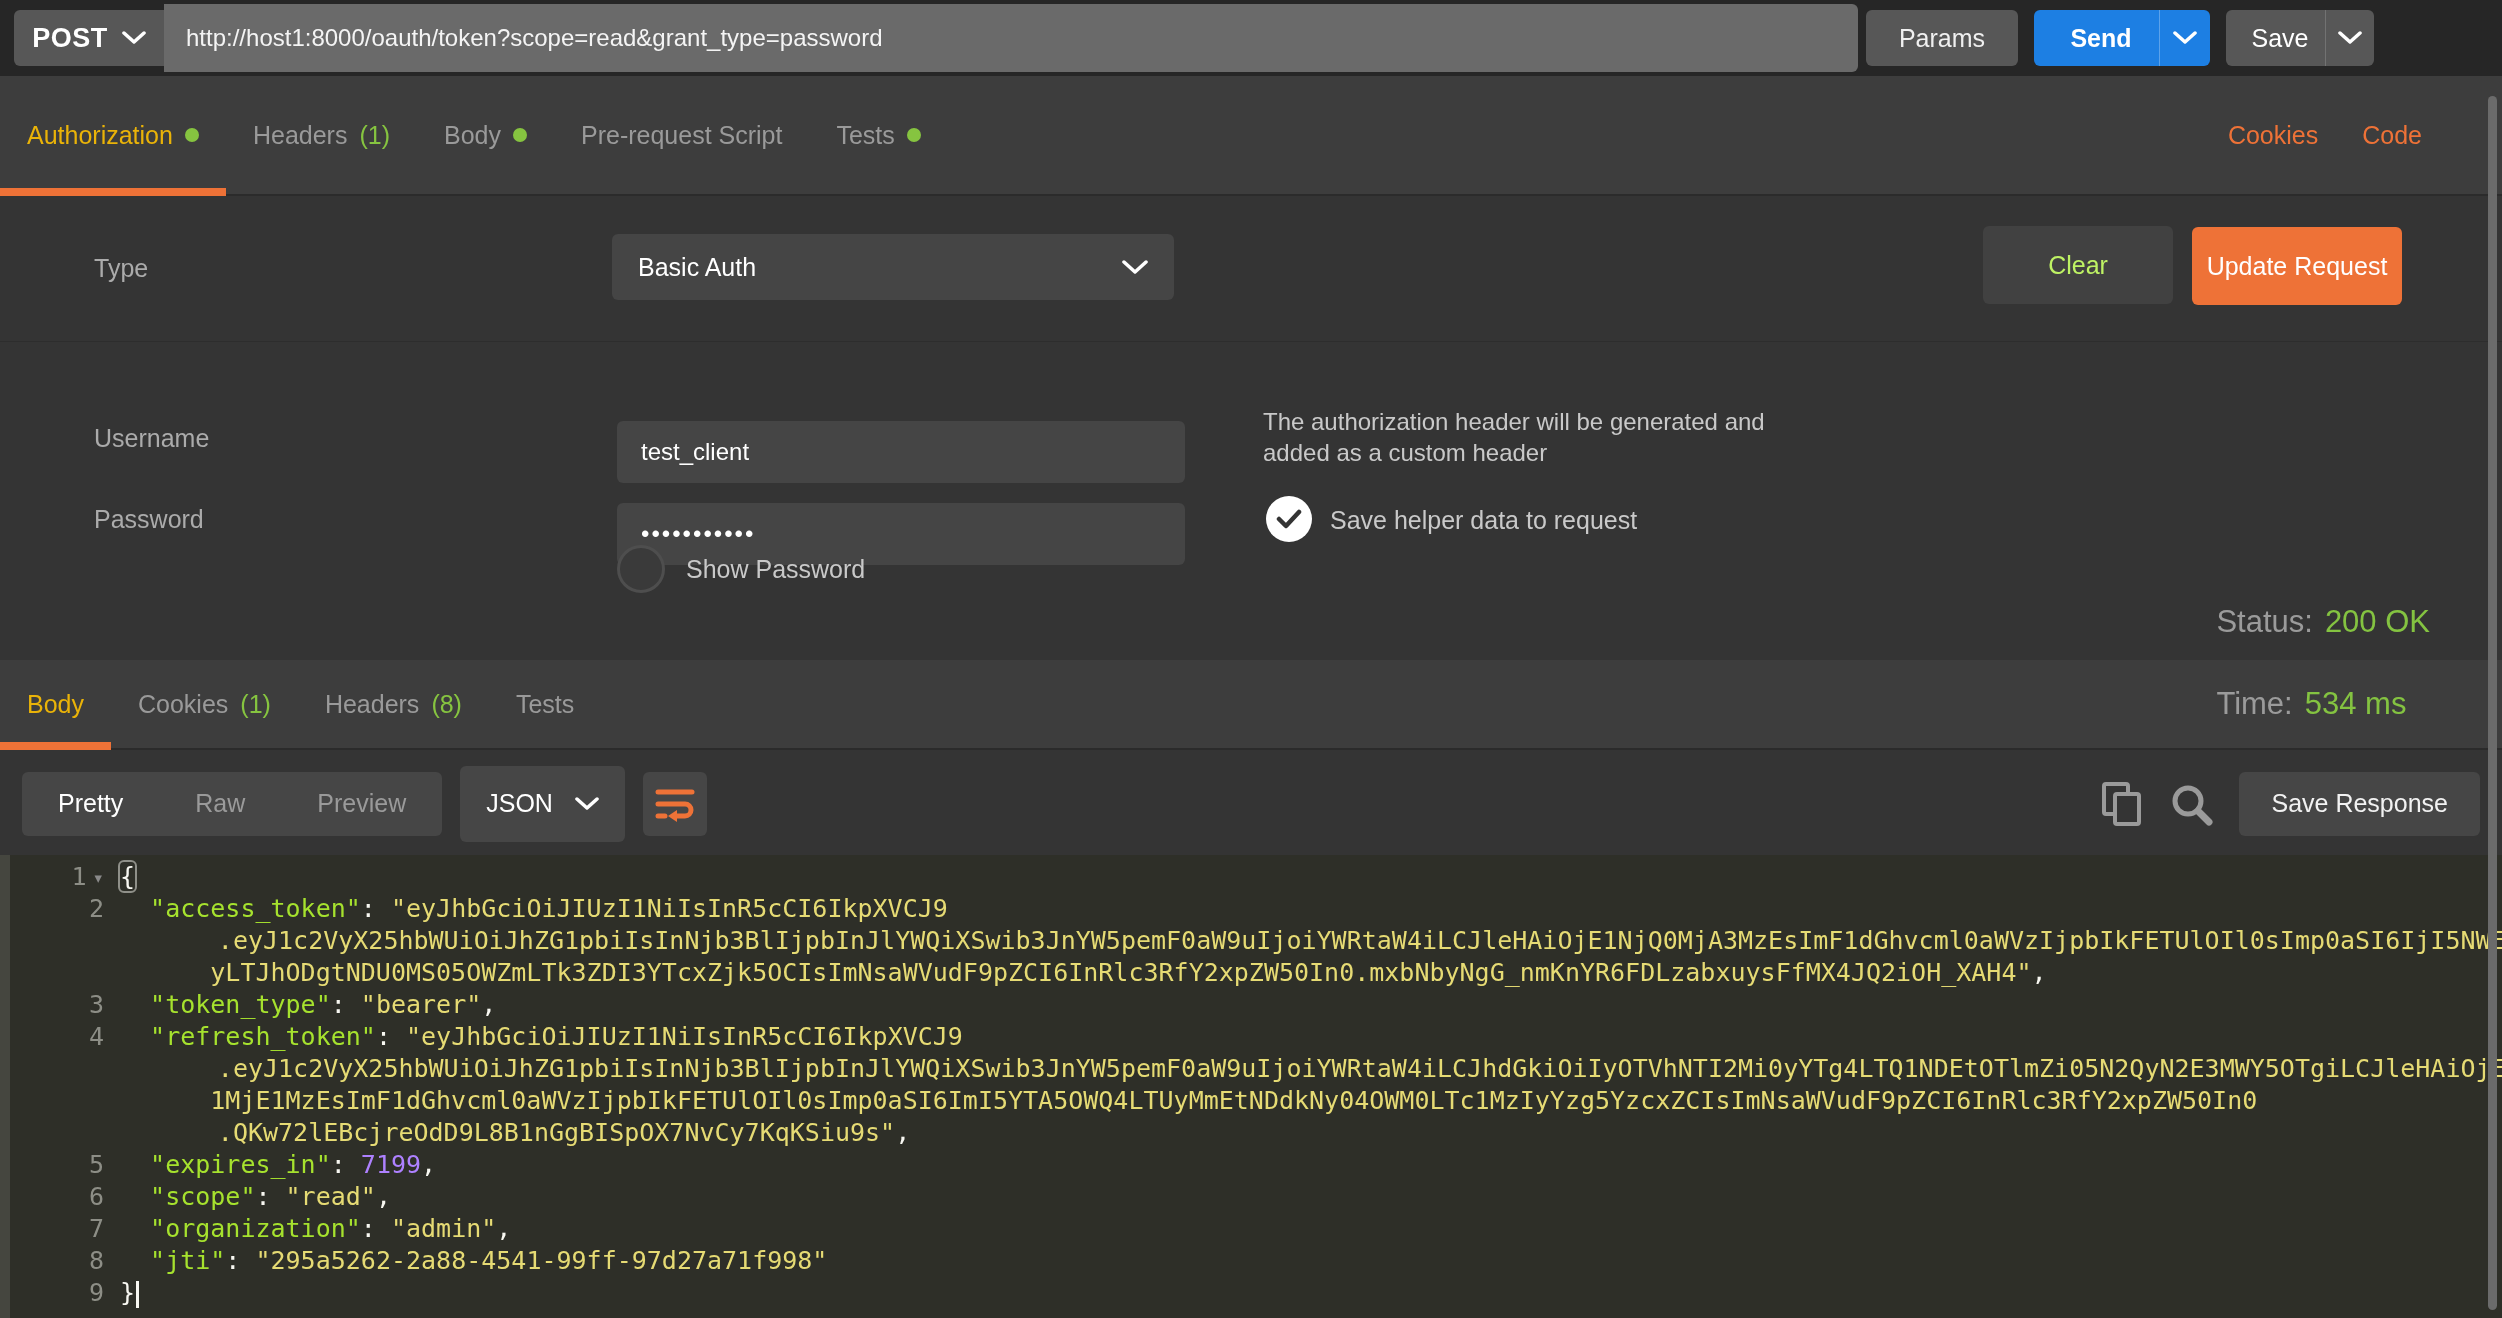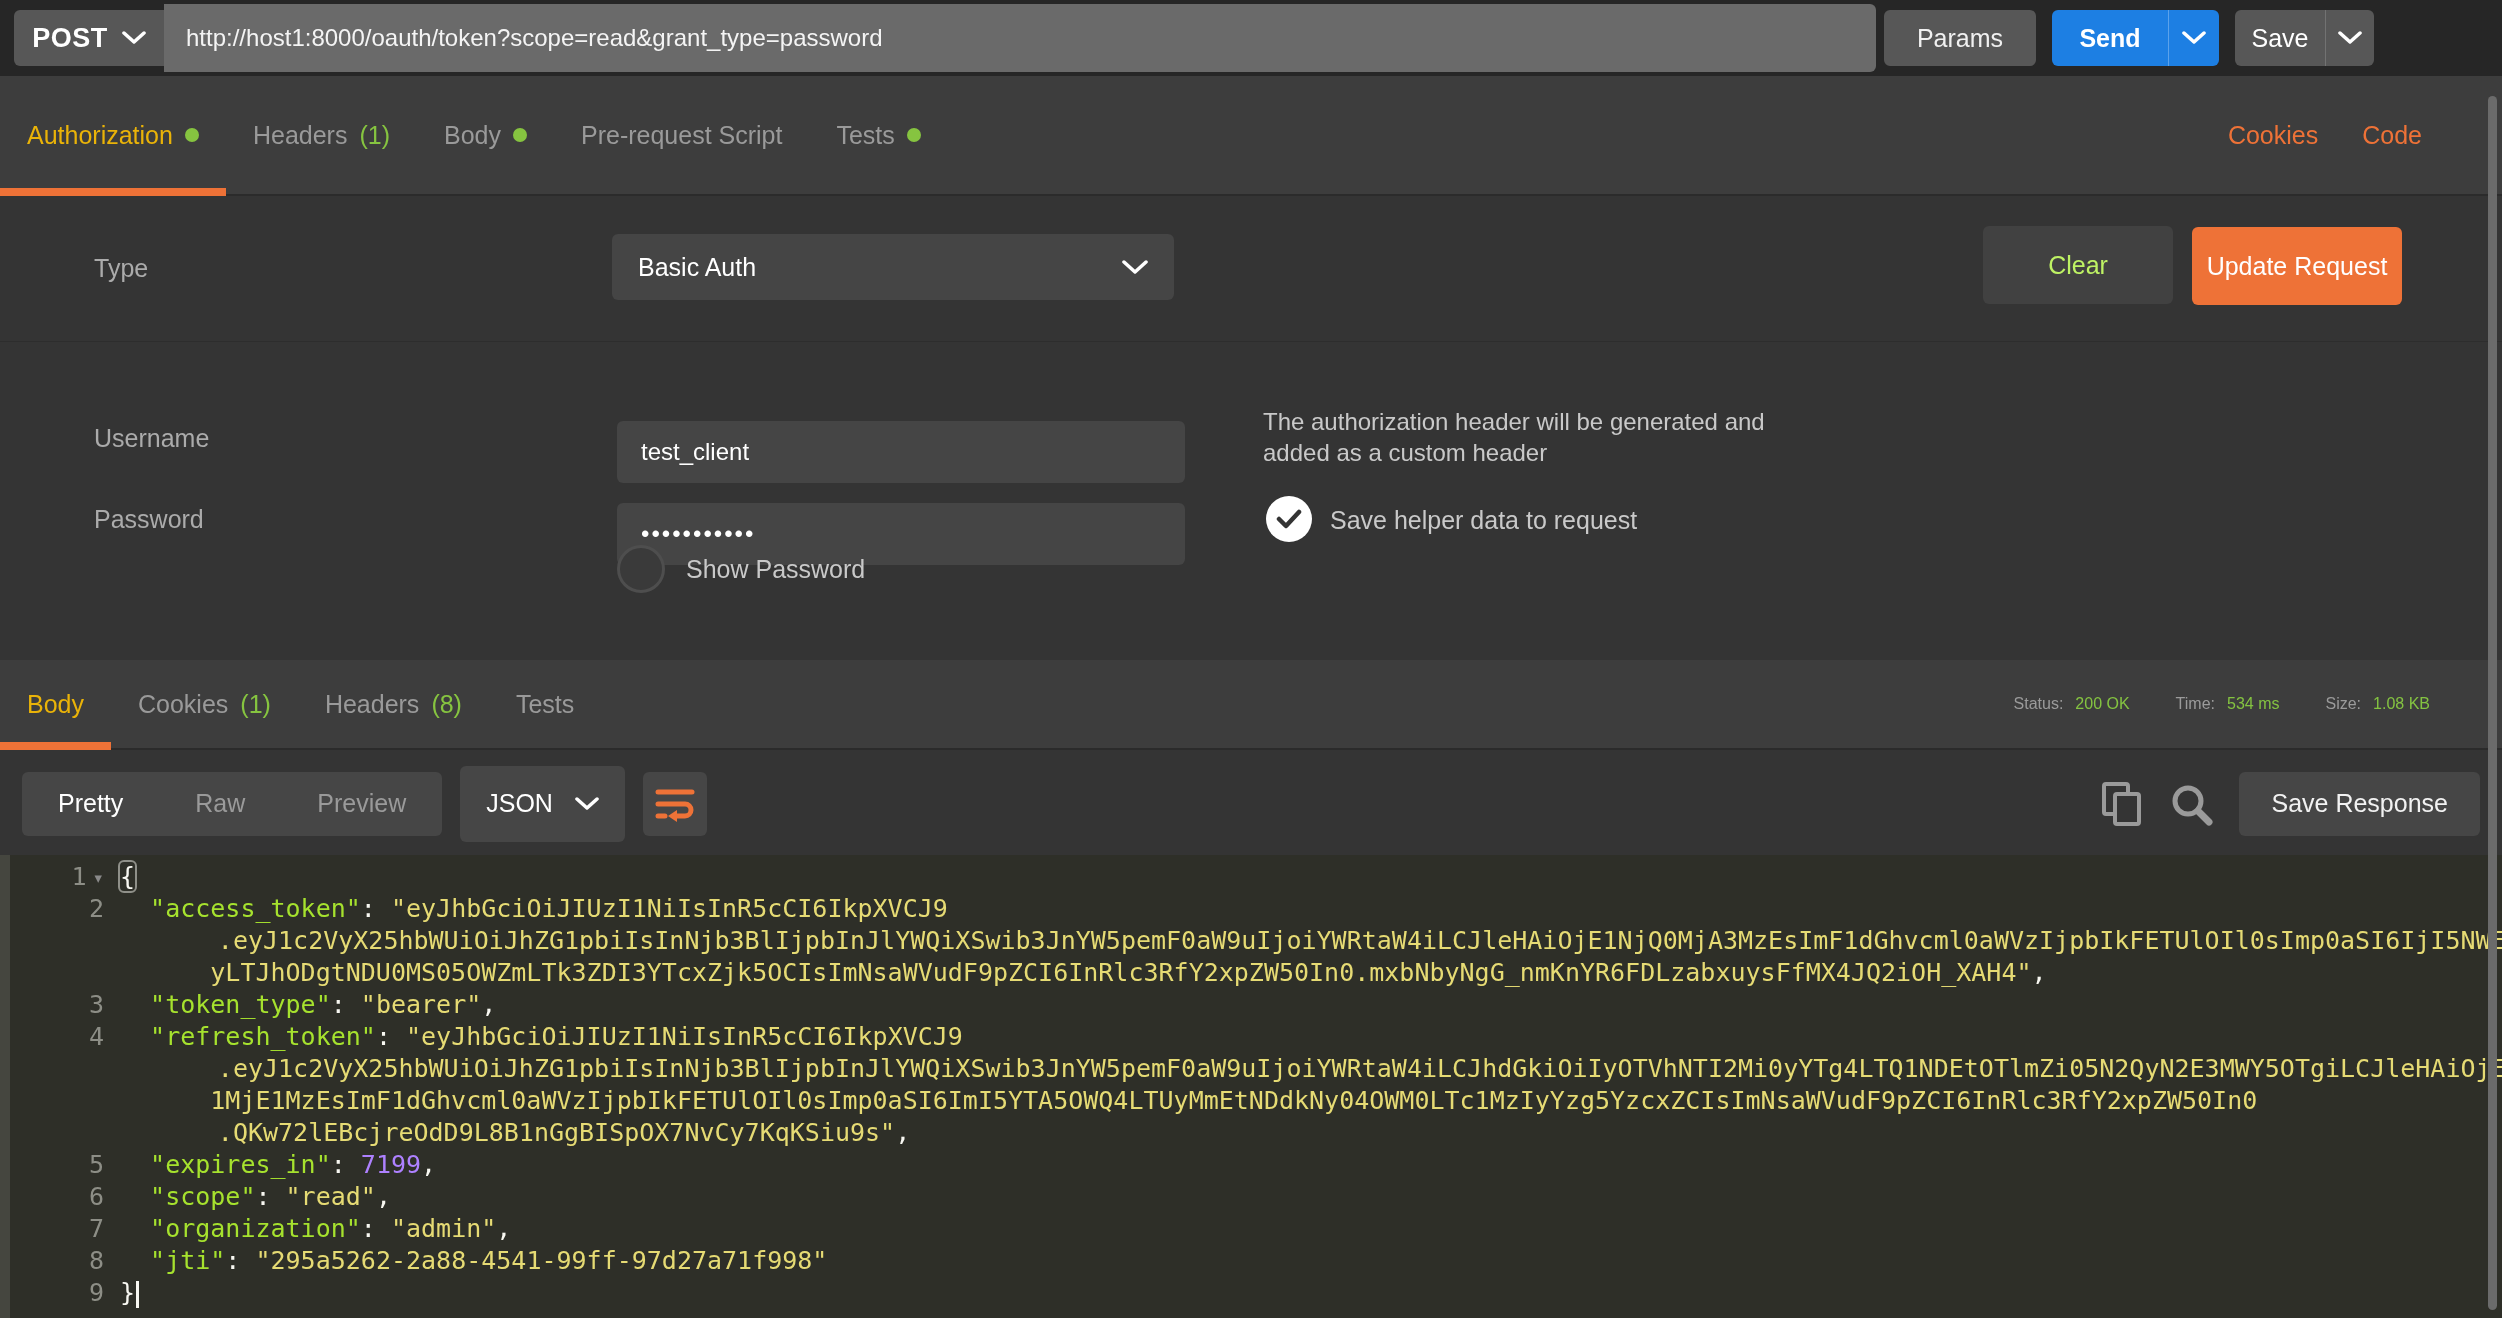--- a/index.html
+++ b/index.html
@@ -11,21 +11,21 @@
   .method-select{height:56px;width:150px;background:#575757;border-radius:6px 0 0 6px;
           display:flex;align-items:center;justify-content:center;gap:14px;cursor:pointer;}
   .method-select .m{font-size:27px;font-weight:bold;color:#fff;letter-spacing:.5px;}
   .url-input{height:68px;flex:1;background:#6a6a6a;border:none;border-radius:0 6px 6px 0;
           color:#f4f4f4;font-size:24px;padding:0 22px;font-family:"Liberation Sans",sans-serif;outline:none;}
   .btn{background:#575757;border:none;color:#f0f0f0;font-size:25px;border-radius:6px;
           height:56px;display:flex;align-items:center;justify-content:center;cursor:pointer;
           font-family:"Liberation Sans",sans-serif;}
   .params-btn{width:152px;margin-left:8px;}
   .split{display:flex;margin-left:16px;border-radius:6px;overflow:hidden;height:56px;}
-  .split .main{display:flex;align-items:center;justify-content:center;font-size:25px;cursor:pointer;}
+  .split .main{display:flex;align-items:center;justify-content:center;font-size:25px;cursor:pointer;padding-left:9px;}
   .split .chev{display:flex;align-items:center;justify-content:center;cursor:pointer;}
   .send{background:#1d7fe3;}
   .send .main{width:116px;color:#fff;font-weight:bold;border-right:1px solid rgba(255,255,255,.28);}
   .send .chev{width:50px;}
   .save{background:#575757;}
   .save .main{width:90px;color:#fff;border-right:1px solid rgba(255,255,255,.16);}
   .save .chev{width:48px;}
   .topbar-endpad{width:128px;height:1px;}
   
   .tabbar{position:absolute;top:76px;left:0;width:2502px;height:120px;background:#3d3d3d;
@@ -57,21 +57,21 @@
           border:3px solid #4e4e4e;background:#3a3a3a;box-sizing:border-box;cursor:pointer;}
   .radio-label{position:absolute;left:686px;top:357px;font-size:25px;color:#c9c9c9;}
   .helper-note{position:absolute;left:1263px;top:208px;width:545px;font-size:24px;line-height:31px;color:#c9c9c9;}
   .check-circle{position:absolute;left:1266px;top:298px;width:46px;height:46px;border-radius:50%;
           background:#fff;display:flex;align-items:center;justify-content:center;cursor:pointer;}
   .check-label{position:absolute;left:1330px;top:308px;font-size:25px;color:#c9c9c9;}
   
   .resp-tabbar{position:absolute;top:660px;left:0;width:2502px;height:90px;background:#3d3d3d;
           border-bottom:2px solid #2b2b2b;display:flex;align-items:center;box-sizing:border-box;}
   .resp-tabbar .tab.active::after{bottom:-2px;height:8px;}
-  .resp-meta{margin-left:auto;display:flex;align-items:flex-start;gap:46px;padding-right:72px;font-size:16px;}
+  .resp-meta{margin-left:auto;display:flex;align-items:flex-start;gap:46px;padding-right:72px;font-size:31px;flex-direction:column;}
   .meta-pair{display:flex;gap:12px;}
   .meta-label{color:#9b9b9b;}
   .meta-value{color:#84c341;}
   .resp-toolbar{position:absolute;top:752px;left:0;width:2502px;height:103px;background:#343434;
           display:flex;align-items:center;padding:0 22px;box-sizing:border-box;}
   .view-group{display:flex;background:#464646;border-radius:6px;overflow:hidden;height:64px;}
   .view-item{display:flex;align-items:center;padding:0 36px;font-size:25px;color:#9a9a9a;cursor:pointer;}
   .view-item.active{color:#ffffff;}
   .fmt-select{position:static;height:76px;margin-left:18px;background:#464646;display:flex;gap:22px;}
   .wrap-btn{width:64px;height:64px;margin-left:18px;background:#464646;border-radius:6px;

